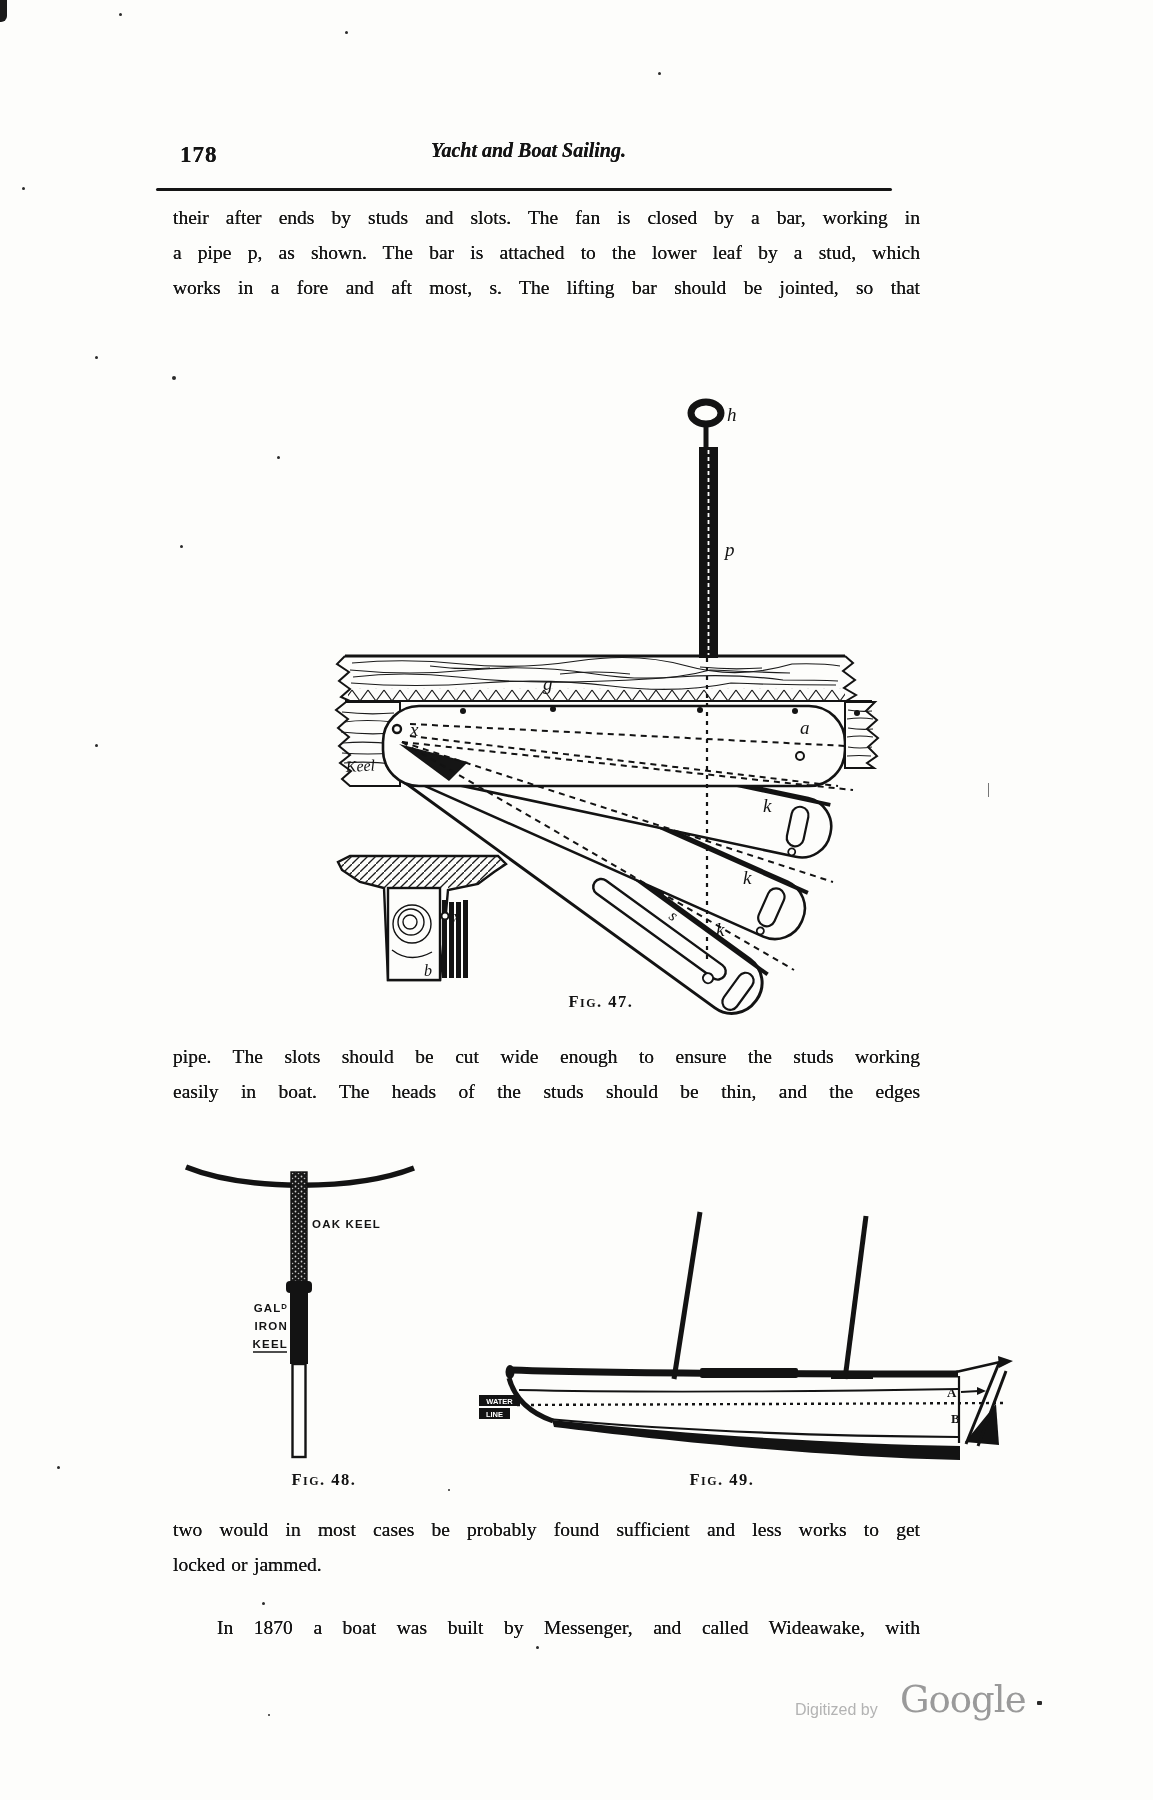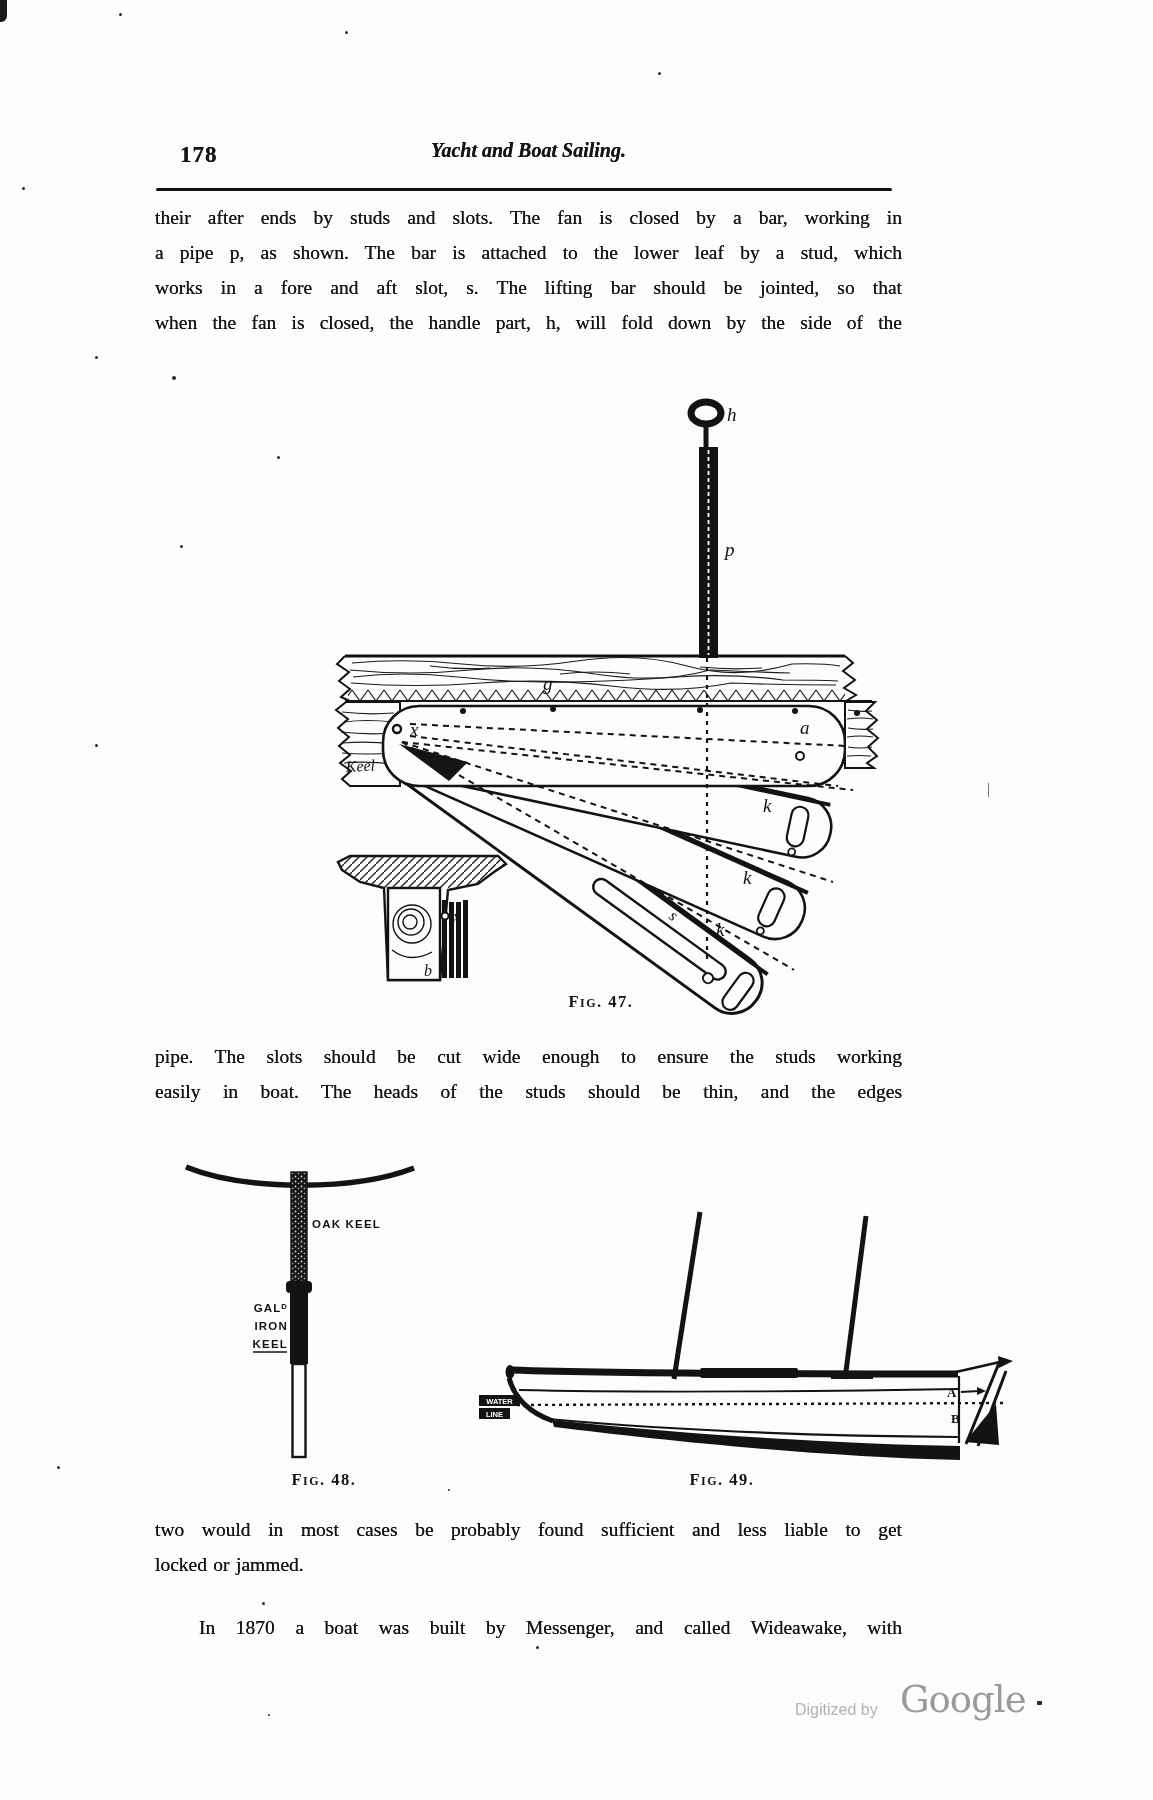--- a/index.html
+++ b/index.html
@@ -6,21 +6,21 @@
   #page{position:relative;width:1153px;height:1800px;background:#fdfdfb;overflow:hidden;
         font-family:"Liberation Serif",serif;color:#141414;}
   .abs{position:absolute;}
   
   #page-number{left:180px;top:142px;font-size:23px;font-weight:bold;letter-spacing:1px;
                text-shadow:0 0 .5px #141414;}
   #page-title{left:155px;top:139px;width:747px;text-align:center;font-size:20px;
               font-style:italic;font-weight:bold;text-shadow:0 0 .5px #141414;}
   #header-rule{left:156px;top:188px;width:736px;height:3px;background:#151515;border-radius:2px;}
   
-  .para{position:absolute;left:155px;width:747px;}
+  .para{position:absolute;left:173px;width:747px;}
   .pline{height:35px;line-height:35px;font-size:19.5px;white-space:normal;
          text-align:justify;text-align-last:justify;word-spacing:1.5px;
          text-shadow:0 0 .55px #141414;}
   .pline.ragged{text-align-last:left;}
   #para1{top:200px;} #para2{top:1039px;} #para3{top:1512px;}
   #para4{top:1580px;margin-top:30px;} #para4 .pline{text-indent:44px;}
   
   svg{position:absolute;overflow:visible;}
   svg text{font-family:"Liberation Serif",serif;fill:#131313;}
   .lbl{font-style:italic;font-size:19px;}
@@ -63,31 +63,30 @@
   <div class="abs" id="right-tick"></div>
 
   <div class="abs" id="page-number">178</div>
   <div class="abs" id="page-title">Yacht and Boat Sailing.</div>
   <div class="abs" id="header-rule"></div>
 
   <div class="para" id="para1">
 
   <div class="pline">their after ends by studs and slots.  The fan is closed by a bar, working in</div>
       <div class="pline">a pipe p, as shown.  The bar is attached to the lower leaf by a stud, which</div>
-      <div class="pline">works in a fore and aft slot, s.  The lifting bar should be jointed, so that</div>
-      <div class="pline">when the fan is closed, the handle part, h, will fold down by the side of the</div>
+      <div class="pline">works in a fore and aft most, s.  The lifting bar should be jointed, so that</div>
     </div>
   <div class="para" id="para2">
 
   <div class="pline">pipe.  The slots should be cut wide enough to ensure the studs working</div>
       <div class="pline">easily in boat.  The heads of the studs should be thin, and the edges</div>
     </div>
   <div class="para" id="para3">
 
-  <div class="pline">two would in most cases be probably found sufficient and less liable to get</div>
+  <div class="pline">two would in most cases be probably found sufficient and less works to get</div>
       <div class="pline ragged">locked or jammed.</div>
     </div>
   <div class="para" id="para4">
 
   <div class="pline">In 1870 a boat was built by Messenger, and called Wideawake, with</div>
     </div>
 
   <svg style="left:330px;top:385px" width="560" height="630" viewBox="330 385 560 630">
     <defs>
       <pattern id="hb" width="16" height="13" patternUnits="userSpaceOnUse">

